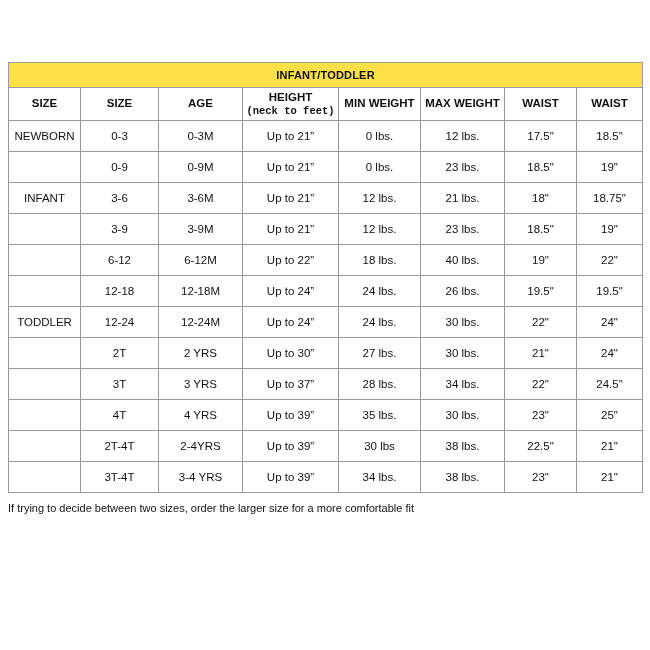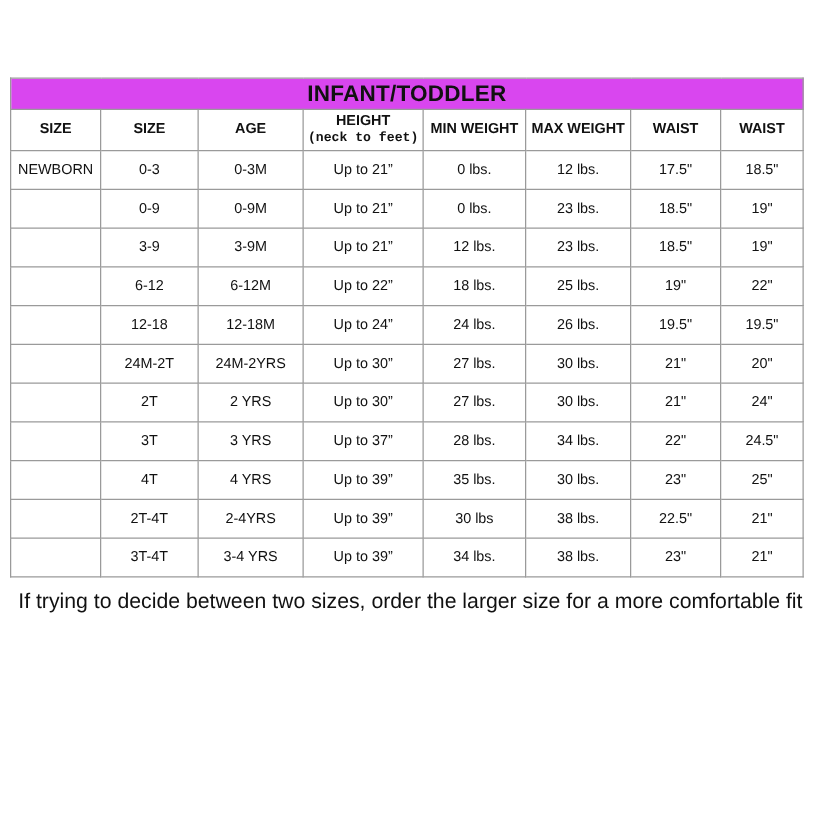--- a/index.html
+++ b/index.html
@@ -30,23 +30,23 @@
     border: 1px solid #9a9a9a;
     font-size: 11.5px;
     text-align: center;
     vertical-align: middle;
     padding: 0;
     height: 30px;
     font-weight: normal;
     color: #111111;
   }
   tr.title-row th {
-    background: #d946ef;
+    background: #fde047;
     font-weight: bold;
-    font-size: 18px;
+    font-size: 11px;
     height: 24px;
     letter-spacing: 0.2px;
   }
   tr.header-row td {
     font-weight: bold;
     font-size: 11.5px;
     height: 32px;
     line-height: 1.15;
   }
   tr.header-row td .sub {
@@ -55,22 +55,22 @@
     font-size: 10.5px;
     font-family: Liberation Mono, monospace;
   }
   td.group-cell {
     text-align: left;
     padding-left: 10px;
     font-size: 11.5px;
   }
   .footnote {
     width: 634px;
-    text-align: right;
-    font-size: 17px;
+    text-align: left;
+    font-size: 11px;
     color: #111111;
     padding-top: 9px;
   }
   
   col.c0 { width: 72px; }
   col.c1 { width: 78px; }
   col.c2 { width: 84px; }
   col.c3 { width: 96px; }
   col.c4 { width: 82px; }
   col.c5 { width: 84px; }
@@ -125,58 +125,68 @@
           <td class="group-cell"></td>
           <td>0-9</td>
           <td>0-9M</td>
           <td>Up to 21”</td>
           <td>0 lbs.</td>
           <td>23 lbs.</td>
           <td>18.5"</td>
           <td>19"</td>
         </tr>
         <tr>
+          <td class="group-cell">INFANT</td>
+          <td>3-6</td>
+          <td>3-6M</td>
+          <td>Up to 21”</td>
+          <td>12 lbs.</td>
+          <td>21 lbs.</td>
+          <td>18"</td>
+          <td>18.75"</td>
+        </tr>
+        <tr>
           <td class="group-cell"></td>
           <td>3-9</td>
           <td>3-9M</td>
           <td>Up to 21”</td>
           <td>12 lbs.</td>
           <td>23 lbs.</td>
           <td>18.5"</td>
           <td>19"</td>
         </tr>
         <tr>
           <td class="group-cell"></td>
           <td>6-12</td>
           <td>6-12M</td>
           <td>Up to 22”</td>
           <td>18 lbs.</td>
-          <td>25 lbs.</td>
+          <td>40 lbs.</td>
           <td>19"</td>
           <td>22"</td>
         </tr>
         <tr>
           <td class="group-cell"></td>
           <td>12-18</td>
           <td>12-18M</td>
           <td>Up to 24”</td>
           <td>24 lbs.</td>
           <td>26 lbs.</td>
           <td>19.5"</td>
           <td>19.5"</td>
         </tr>
         <tr>
-          <td class="group-cell"></td>
-          <td>24M-2T</td>
-          <td>24M-2YRS</td>
-          <td>Up to 30”</td>
-          <td>27 lbs.</td>
+          <td class="group-cell">TODDLER</td>
+          <td>12-24</td>
+          <td>12-24M</td>
+          <td>Up to 24”</td>
+          <td>24 lbs.</td>
           <td>30 lbs.</td>
-          <td>21"</td>
-          <td>20"</td>
+          <td>22"</td>
+          <td>24"</td>
         </tr>
         <tr>
           <td class="group-cell"></td>
           <td>2T</td>
           <td>2 YRS</td>
           <td>Up to 30”</td>
           <td>27 lbs.</td>
           <td>30 lbs.</td>
           <td>21"</td>
           <td>24"</td>

